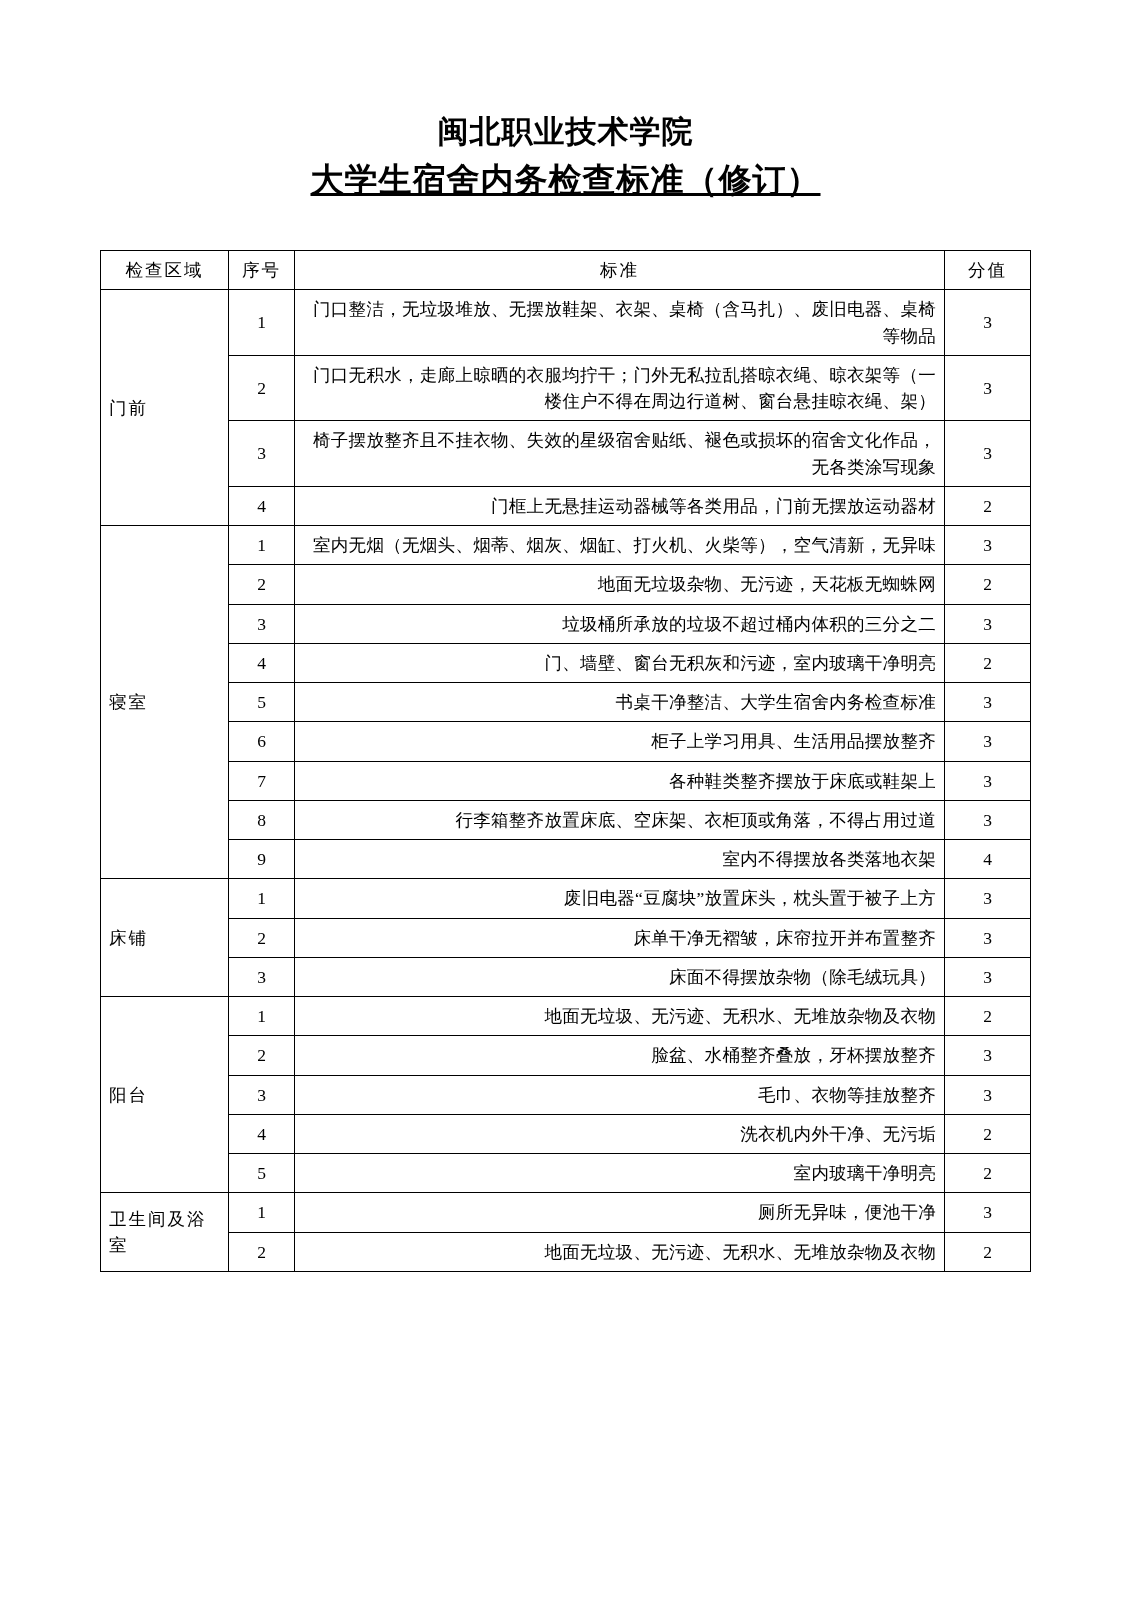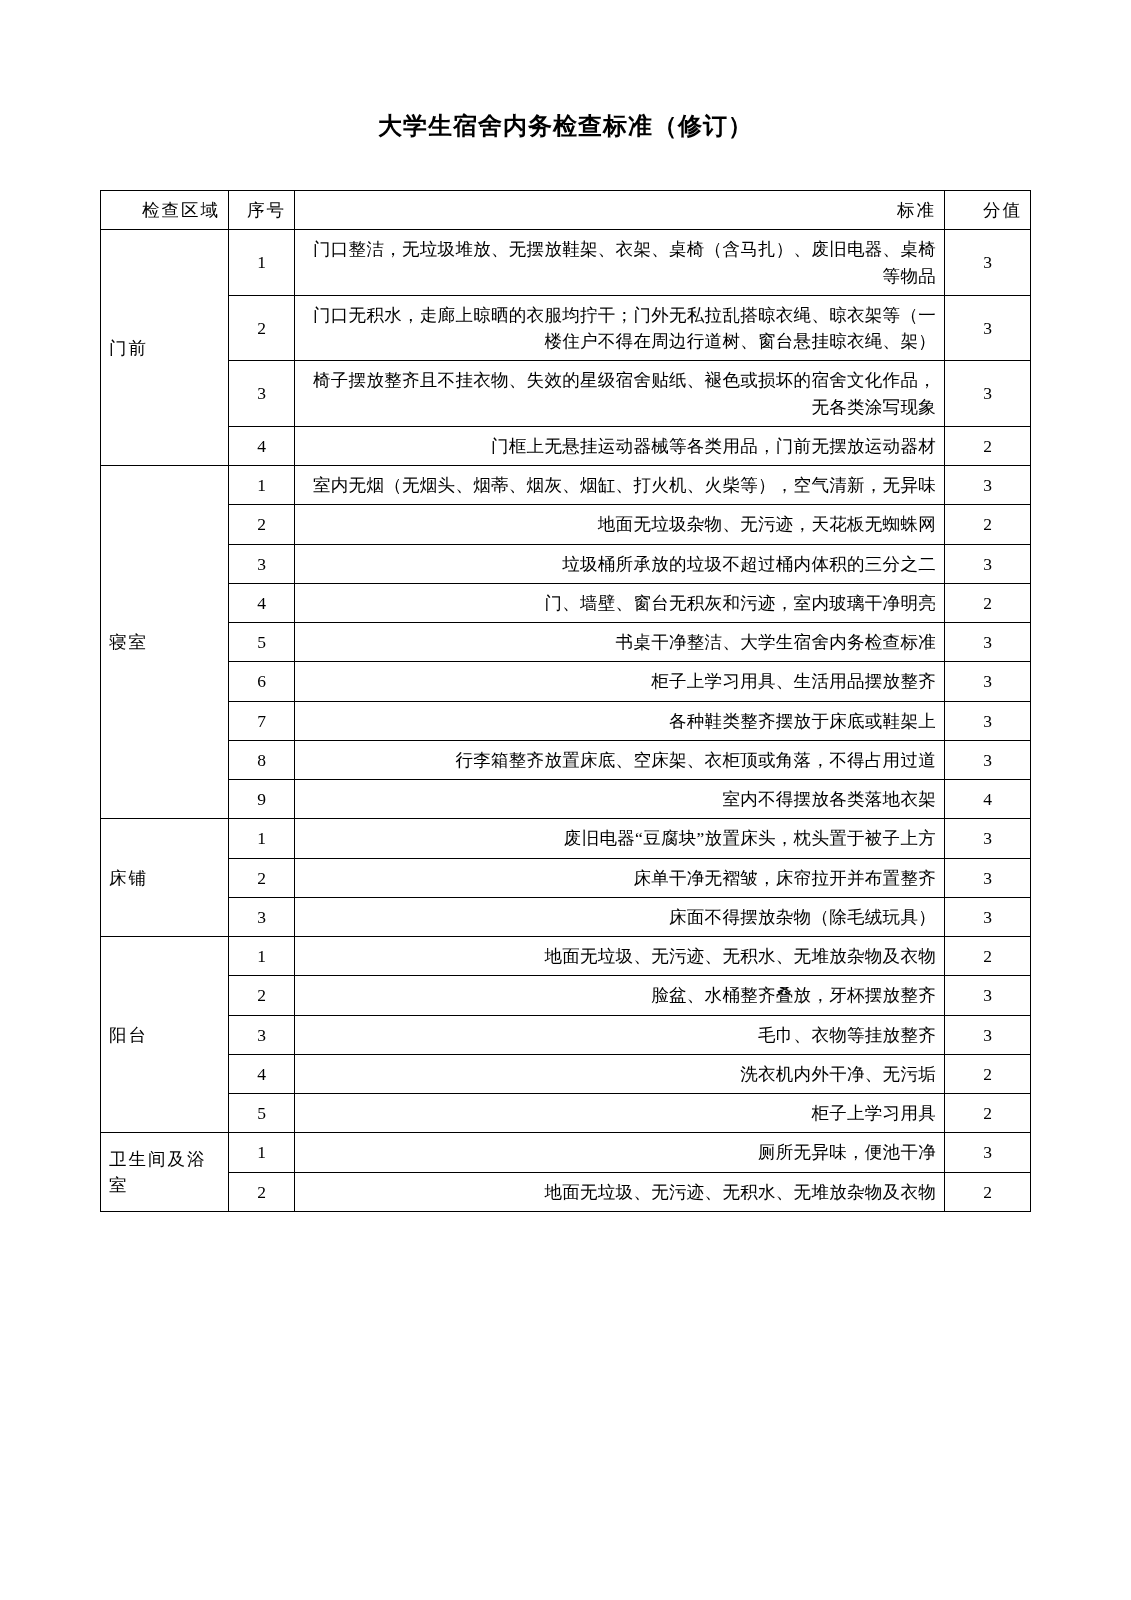--- a/index.html
+++ b/index.html
@@ -23,21 +23,22 @@
     text-align: center;
     font-family: "DejaVu Serif", "Liberation Serif", serif;
     font-weight: bold;
     font-size: 31px;
     line-height: 1.5;
     letter-spacing: 1px;
     margin: 0 0 46px 0;
   }
   .doc-title .line2 {
     display: block;
-    font-size: 24px;
+    font-size: 33px;
+    text-decoration: underline;
   }
   table.std-table {
     border-collapse: collapse;
     width: 930px;
     margin: 0 auto;
     table-layout: fixed;
   }
   table.std-table td, table.std-table th {
     border: 1px solid #000000;
     padding: 6px 8px;
@@ -45,21 +46,21 @@
     line-height: 1.5;
     vertical-align: middle;
     font-weight: normal;
   }
   col.c-area { width: 128px; }
   col.c-no   { width: 66px; }
   col.c-std  { width: 650px; }
   col.c-pts  { width: 86px; }
 
   th.hd {
-    text-align: right;
+    text-align: center;
     font-size: 18px;
     letter-spacing: 2px;
     padding: 10px 4px;
   }
   td.area {
     text-align: left;
     font-size: 19px;
     letter-spacing: 2px;
     line-height: 1.55;
   }
@@ -75,20 +76,21 @@
     text-align: center;
     font-size: 17.5px;
   }
 </style>
 </head>
 <body>
 
 <div class="page">
 
   <h1 class="doc-title">
+    <span>闽北职业技术学院</span>
     <span class="line2">大学生宿舍内务检查标准（修订）</span>
   </h1>
 
   <table class="std-table">
     <colgroup>
       <col class="c-area">
       <col class="c-no">
       <col class="c-std">
       <col class="c-pts">
     </colgroup>
@@ -200,21 +202,21 @@
           <td class="std">毛巾、衣物等挂放整齐</td>
           <td class="pts">3</td>
         </tr>
         <tr>
           <td class="no">4</td>
           <td class="std">洗衣机内外干净、无污垢</td>
           <td class="pts">2</td>
         </tr>
         <tr>
           <td class="no">5</td>
-          <td class="std">柜子上学习用具</td>
+          <td class="std">室内玻璃干净明亮</td>
           <td class="pts">2</td>
         </tr>
         <tr>
           <td class="area" rowspan="2">卫生间及浴室</td>
           <td class="no">1</td>
           <td class="std">厕所无异味，便池干净</td>
           <td class="pts">3</td>
         </tr>
         <tr>
           <td class="no">2</td>

